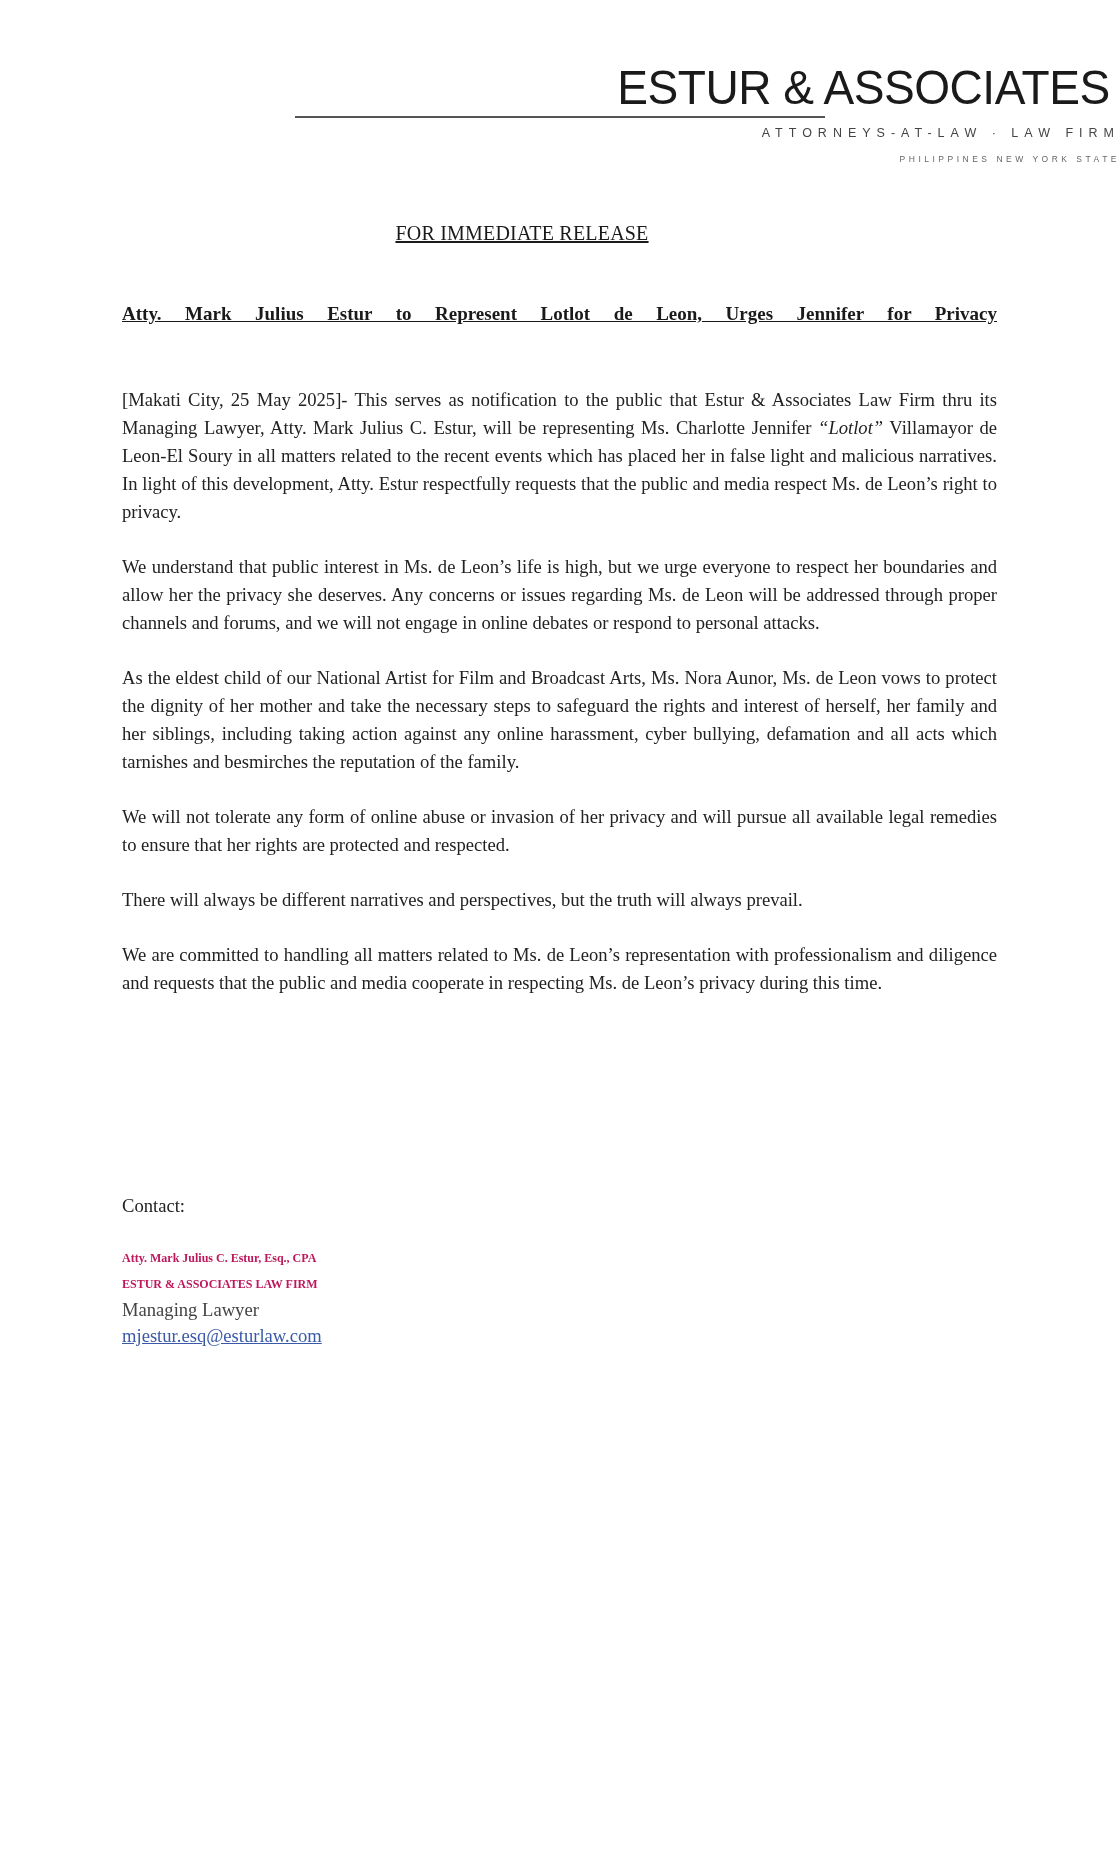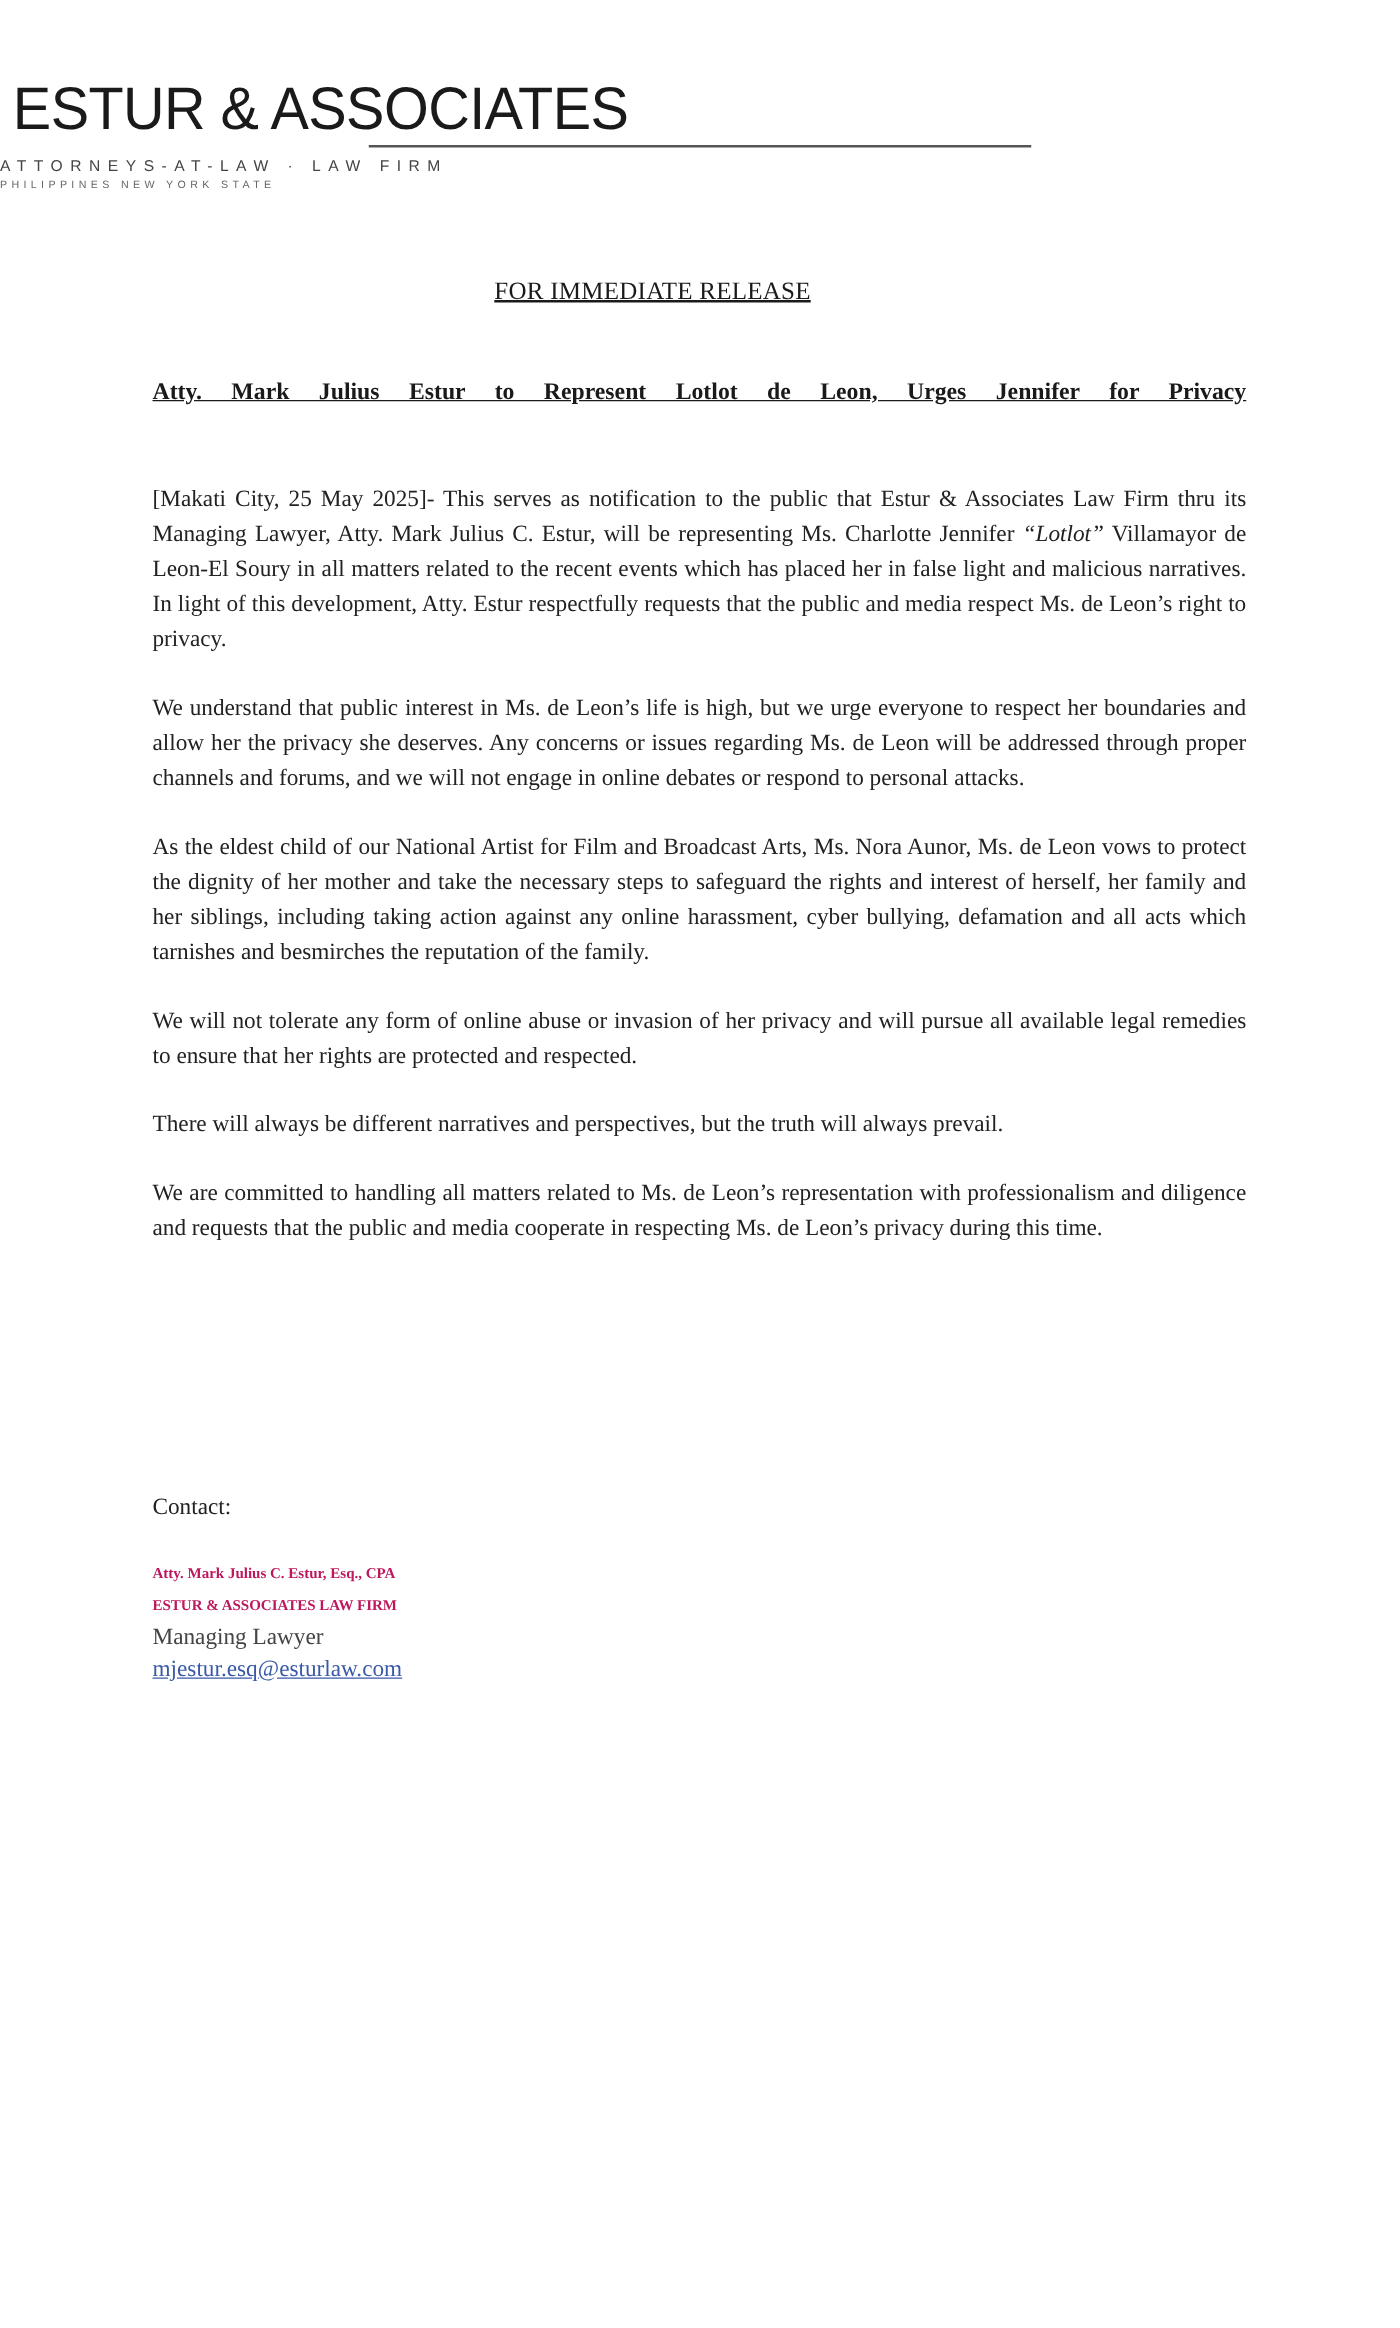--- a/index.html
+++ b/index.html
@@ -1,26 +1,26 @@
 <!DOCTYPE html>
 <html><head>
 <meta charset="utf-8">
 <style>
   html, body { margin: 0; padding: 0; background: #ffffff; }
   body { width: 1120px; height: 1862px; position: relative; overflow: hidden;
          font-family: "Liberation Serif", "DejaVu Serif", serif; color: #1f1f1f; }
-  .letterhead { position: absolute; left: 0; width: 1120px; top: 62px; text-align: left; }
+  .letterhead { position: absolute; left: 0; width: 1120px; top: 62px; text-align: right; }
   .firm-name { font-family: "Liberation Sans", "DejaVu Sans", sans-serif; font-weight: 300;
                font-size: 48px; letter-spacing: -0.5px; color: #1a1a1a; line-height: 52px;
                transform: scaleX(0.96); display: inline-block; }
   .firm-rule { width: 530px; height: 2px; background: #555; margin: 2px auto 0 auto; }
   .firm-tagline { font-family: "Liberation Sans", "DejaVu Sans", sans-serif; font-size: 12.5px;
                   letter-spacing: 6px; color: #444; margin-top: 8px; }
   .firm-locations { font-family: "Liberation Sans", "DejaVu Sans", sans-serif; font-size: 8.5px;
-                    letter-spacing: 3.5px; color: #666; margin-top: 2px; }
+                    letter-spacing: 3.5px; color: #666; margin-top: 14px; }
   .release { position: absolute; top: 222px; left: 0; width: 1044px; text-align: center;
              font-size: 20px; text-decoration: underline; letter-spacing: 0.2px; color: #1a1a1a; }
   .headline { position: absolute; top: 303px; left: 122px; width: 875px; text-align: justify;
               text-align-last: justify; font-size: 19px; font-weight: bold; text-decoration: underline;
               color: #1a1a1a; }
   .body { position: absolute; top: 386px; left: 122px; width: 875px; }
   .para { font-size: 18.6px; line-height: 28px; text-align: justify; margin: 0 0 27px 0; color: #222; }
   .para em { font-style: italic; }
   .contact { position: absolute; top: 1195px; left: 122px; width: 600px; }
   .contact-label { font-size: 18.6px; color: #222; margin-bottom: 28px; }

